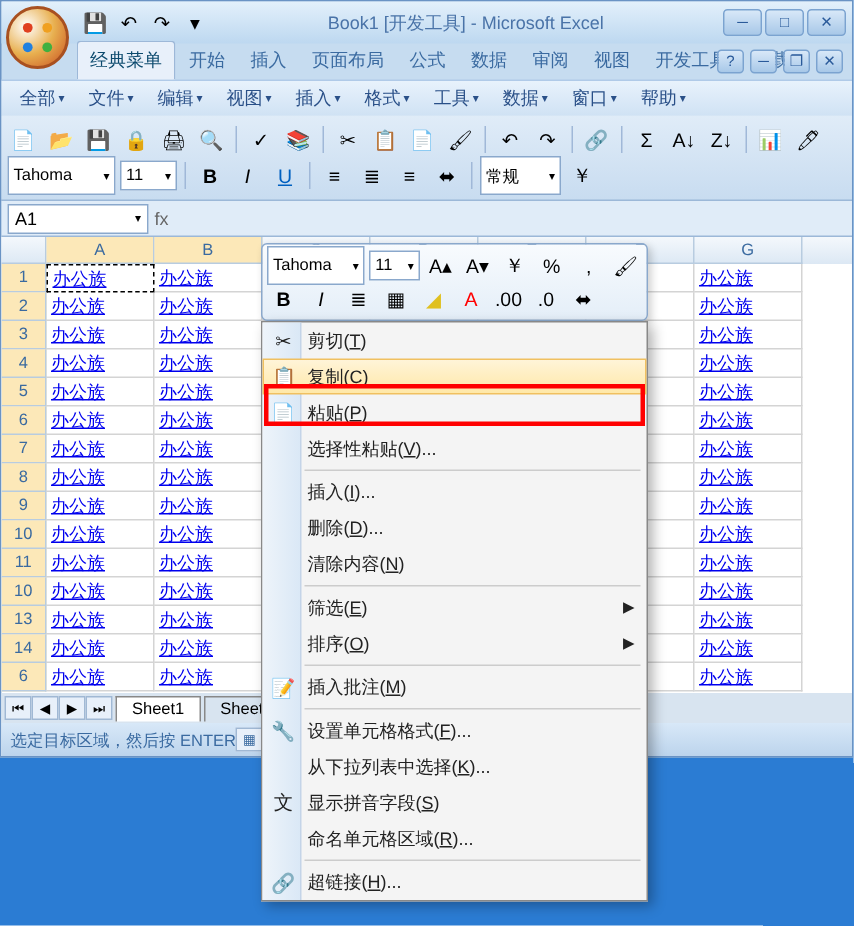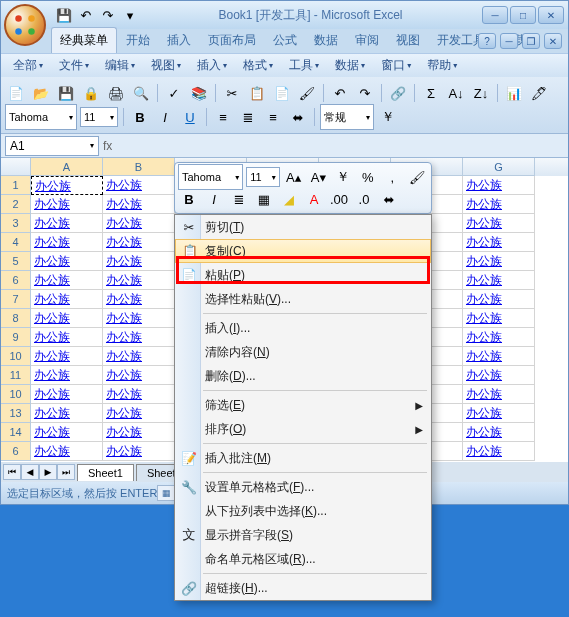--- a/index.html
+++ b/index.html
@@ -8,21 +8,21 @@
 .titlebar{height:28px;background:linear-gradient(#e3f0fb,#bdd8f0);display:flex;align-items:center;padding:0 4px;font-size:12px}
 .office-btn{width:42px;height:42px;border-radius:50%;background:radial-gradient(circle at 30% 30%,#fff,#e8b050,#c95020);border:2px solid #a85020;position:absolute;left:4px;top:4px;z-index:10;display:flex;align-items:center;justify-content:center}
 .office-btn svg{width:26px;height:26px}
 .qat{display:flex;gap:4px;margin-left:50px}
 .qat-icon{width:18px;height:18px;display:flex;align-items:center;justify-content:center;font-size:13px}
 .title-text{flex:1;text-align:center;color:#4a73a8;font-size:12px}
 .winbtns{display:flex;gap:2px}
 .winbtn{width:26px;height:18px;background:linear-gradient(#d8e8f8,#a8c8e8);border:1px solid #7ba3d0;border-radius:3px;display:flex;align-items:center;justify-content:center;font-size:10px;color:#2a5a9a}
 .ribbon-tabs{height:24px;display:flex;align-items:end;padding-left:50px;font-size:12px;gap:1px}
 .rtab{padding:4px 8px;color:#3a6aa0;cursor:pointer}
-.rtab.active{background:#e8f0fa;border:1px solid #9db8d8;border-bottom:none;border-radius:3px 3px 0 0;color:#000000}
+.rtab.active{background:#e8f0fa;border:1px solid #9db8d8;border-bottom:none;border-radius:3px 3px 0 0;color:#0c4a6e}
 .menu-row{height:24px;background:linear-gradient(#e8f2fc,#d0e2f4);border-top:1px solid #b0cae8;display:flex;align-items:center;padding:0 6px;font-size:12px;gap:4px}
 .menu-item{padding:2px 6px;color:#2a5088;display:flex;align-items:center;gap:2px}
 .dd{font-size:8px}
 .toolbar-rows{background:linear-gradient(#e0ecf8,#c8dcf0);padding:4px;border-bottom:1px solid #9cb8d8}
 .tb-row{display:flex;align-items:center;gap:3px;height:24px}
 .tb-btn{width:22px;height:22px;display:flex;align-items:center;justify-content:center;font-size:13px;border:1px solid transparent;border-radius:3px}
 .sep{width:1px;height:18px;background:#a0b8d8;margin:0 2px}
 .font-sel{width:72px;height:20px;background:#fff;border:1px solid #8aa8cc;font-size:11px;padding:12px 3px;display:flex;align-items:center;justify-content:space-between}
 .size-sel{width:38px;height:20px;background:#fff;border:1px solid #8aa8cc;font-size:11px;padding:0 3px;display:flex;align-items:center;justify-content:space-between}
 .namebox-row{height:24px;background:#e0ecf8;display:flex;align-items:center;border-bottom:1px solid #9cb8d8}
@@ -408,24 +408,24 @@
       <span>粘贴(<span class="u">P</span>)</span>
     </div>
     <div class="cm-item">
       <span>选择性粘贴(<span class="u">V</span>)...</span>
     </div>
     <div class="cm-sep"></div>
     <div class="cm-item">
       <span>插入(<span class="u">I</span>)...</span>
     </div>
     <div class="cm-item">
+      <span>删除(<span class="u">D</span>)...</span>
+    </div>
+    <div class="cm-item">
       <span>清除内容(<span class="u">N</span>)</span>
-    </div>
-    <div class="cm-item">
-      <span>删除(<span class="u">D</span>)...</span>
     </div>
     <div class="cm-sep"></div>
     <div class="cm-item">
       <span>筛选(<span class="u">E</span>)</span>
       <span class="cm-arrow">▶</span>
     </div>
     <div class="cm-item">
       <span>排序(<span class="u">O</span>)</span>
       <span class="cm-arrow">▶</span>
     </div>

